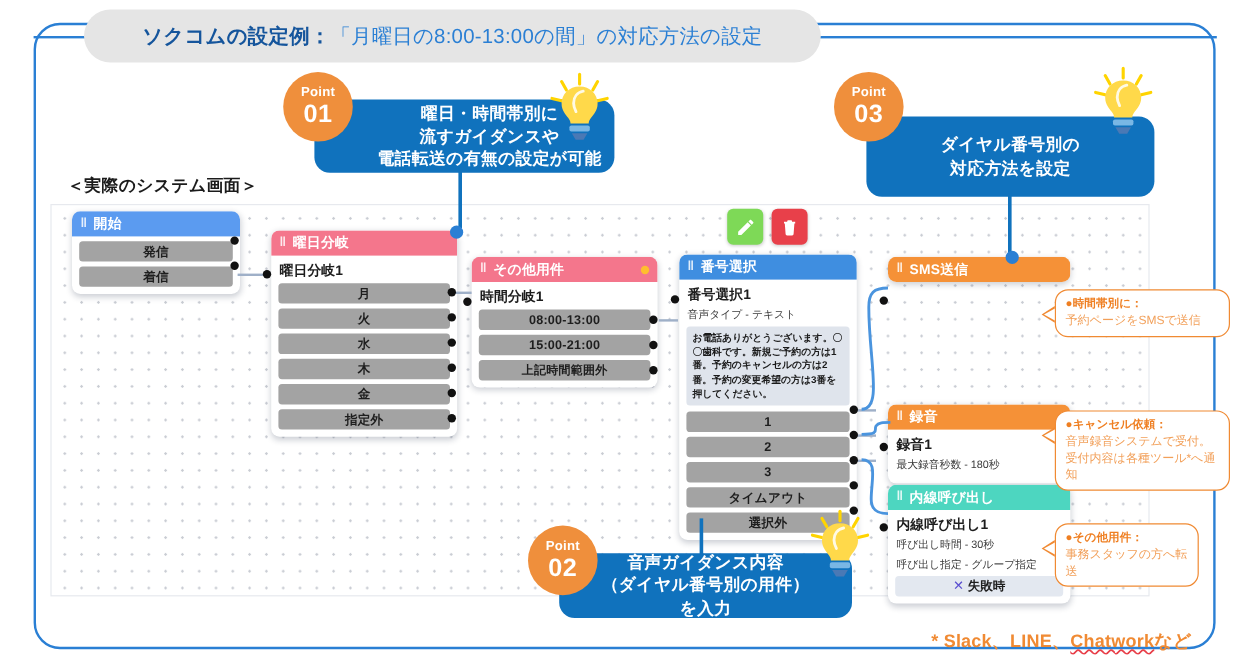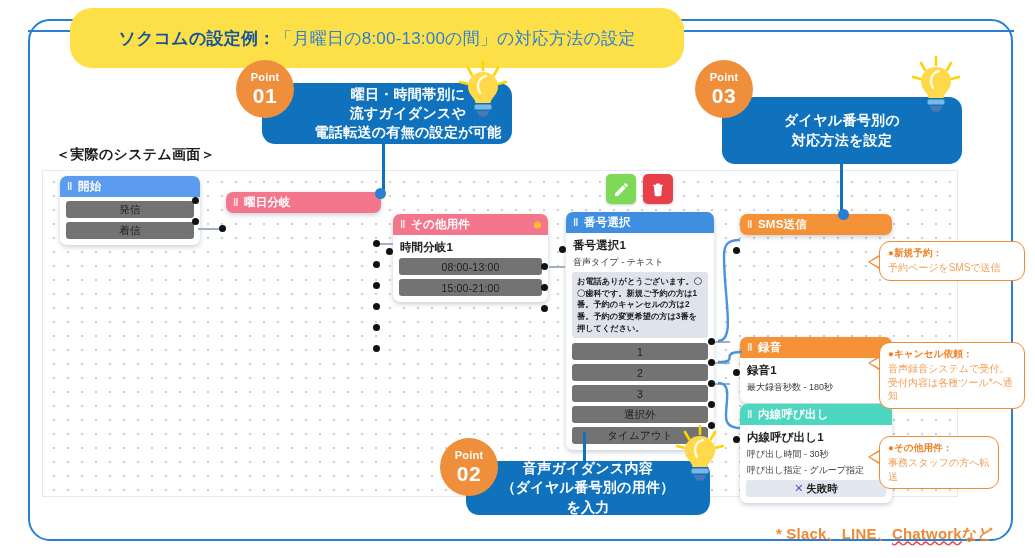--- a/index.html
+++ b/index.html
@@ -39,22 +39,22 @@
     background: #2a7fd4;
   }
   .title-rule.left  { left: 28px;  width: 46px; }
   .title-rule.right { left: 680px; width: 334px; }
 
   .title-pill {
     position: absolute;
     left: 70px;
     top: 8px;
     width: 614px;
-    height: 60px;
-    background: #fde047;
+    height: 44px;
+    background: #e5e5e5;
     border-radius: 22px;
     display: flex;
     align-items: center;
     justify-content: center;
     box-sizing: border-box;
     padding: 0 18px;
     white-space: nowrap;
   }
   .title-strong {
     color: #15559c;
@@ -148,30 +148,30 @@
     margin: 1px 0 3px 1px;
     letter-spacing: .1px;
   }
   .node-meta {
     font-size: 9px;
     color: #3a3a3a;
     margin: 0 0 3px 1px;
     letter-spacing: 0;
   }
   .port {
-    background: #737373;
+    background: #a3a3a3;
     border-radius: 3px;
     height: 17px;
     margin-bottom: 4px;
     display: flex;
     align-items: center;
     justify-content: center;
     font-size: 10.5px;
     color: #1e1e1e;
-    font-weight: normal;
+    font-weight: bold;
     letter-spacing: .2px;
   }
   .port:last-child { margin-bottom: 0; }
   .port.wide-label { font-size: 10px; }
 
   .textbox {
     background: #dfe4ec;
     border-radius: 3px;
     padding: 4px 5px;
     font-size: 8.2px;
@@ -380,40 +380,50 @@
     </div>
   </div>
   <div class="cdot" style="left:192px; top:197px;"></div>
   <div class="cdot" style="left:192px; top:218px;"></div>
 
   <div class="node" style="left:226px; top:192px; width:155px;">
     <div class="node-head head-pink">
       <span class="grip">‖</span>
       <span>曜日分岐</span>
     </div>
+    <div class="node-body">
+      <div class="node-title">曜日分岐1</div>
+      <div class="port">月</div>
+      <div class="port">火</div>
+      <div class="port">水</div>
+      <div class="port">木</div>
+      <div class="port">金</div>
+      <div class="port">指定外</div>
+    </div>
   </div>
   <div class="cdot" style="left:219px; top:225px;"></div>
   <div class="cdot blue" style="left:375px; top:188px;"></div>
   <div class="cdot" style="left:373px; top:240px;"></div>
   <div class="cdot" style="left:373px; top:261px;"></div>
   <div class="cdot" style="left:373px; top:282px;"></div>
   <div class="cdot" style="left:373px; top:303px;"></div>
   <div class="cdot" style="left:373px; top:324px;"></div>
   <div class="cdot" style="left:373px; top:345px;"></div>
 
   <div class="node" style="left:393px; top:214px; width:155px;">
     <div class="node-head head-pink">
       <span class="grip">‖</span>
       <span>その他用件</span>
       <span class="node-dot-amber"></span>
     </div>
     <div class="node-body">
       <div class="node-title">時間分岐1</div>
       <div class="port">08:00-13:00</div>
       <div class="port">15:00-21:00</div>
+      <div class="port wide-label">上記時間範囲外</div>
     </div>
   </div>
   <div class="cdot" style="left:386px; top:248px;"></div>
   <div class="cdot" style="left:541px; top:263px;"></div>
   <div class="cdot" style="left:541px; top:284px;"></div>
   <div class="cdot" style="left:541px; top:305px;"></div>
 
   <div class="tool-btn tool-edit">
     <svg width="17" height="17" viewBox="0 0 24 24">
       <path d="M3 17.2V21h3.8L18 9.8 14.2 6 3 17.2zM20.7 7.1c.4-.4.4-1 0-1.4l-2.4-2.4c-.4-.4-1-.4-1.4 0l-1.8 1.8L19 8.9l1.7-1.8z" fill="#ffffff"></path>
@@ -430,22 +440,22 @@
       <span class="grip">‖</span>
       <span>番号選択</span>
     </div>
     <div class="node-body">
       <div class="node-title">番号選択1</div>
       <div class="node-meta">音声タイプ - テキスト</div>
       <div class="textbox">お電話ありがとうございます。〇〇歯科です。新規ご予約の方は1番。予約のキャンセルの方は2番。予約の変更希望の方は3番を押してください。</div>
       <div class="port">1</div>
       <div class="port">2</div>
       <div class="port">3</div>
+      <div class="port">タイムアウト</div>
       <div class="port">選択外</div>
-      <div class="port">タイムアウト</div>
     </div>
   </div>
   <div class="cdot" style="left:559px; top:246px;"></div>
   <div class="cdot" style="left:708px; top:338px;"></div>
   <div class="cdot" style="left:708px; top:359px;"></div>
   <div class="cdot" style="left:708px; top:380px;"></div>
   <div class="cdot" style="left:708px; top:401px;"></div>
   <div class="cdot" style="left:708px; top:422px;"></div>
 
   <div class="node" style="left:740px; top:214px; width:152px;">
@@ -552,21 +562,21 @@
       <line x1="5" y1="22" x2="13" y2="24"></line>
       <line x1="51" y1="22" x2="43" y2="24"></line>
     </g>
     <path d="M28 12c-8.8 0-15 6.4-15 14.4 0 5.6 3.3 9 5.6 12 1.2 1.6 1.8 3 1.8 4.6h15.2c0-1.6.6-3 1.8-4.6 2.3-3 5.6-6.4 5.6-12C43 18.4 36.8 12 28 12z" fill="#ffd94a"></path>
     <path d="M31 16c-5 1-8 5-8 10 0 3 1 5 2 7" stroke="#ffffff" stroke-width="2.4" fill="none" stroke-linecap="round" opacity=".85"></path>
     <rect x="19.5" y="44.5" width="17" height="5" rx="1.6" fill="#79b7e5"></rect>
     <path d="M21.5 51h13l-3.2 5.5h-6.6z" fill="#4a79b5"></path>
   </svg>
 
   <div class="anno" style="left:879px; top:241px; width:146px;">
-    <div class="anno-title">●新規予約：</div>
+    <div class="anno-title">●時間帯別に：</div>
     <div class="anno-body">予約ページをSMSで送信</div>
   </div>
   <div class="anno-tail" style="left:868px; top:255px;"></div>
 
   <div class="anno" style="left:879px; top:342px; width:146px;">
     <div class="anno-title">●キャンセル依頼：</div>
     <div class="anno-body">音声録音システムで受付。受付内容は各種ツール*へ通知</div>
   </div>
   <div class="anno-tail" style="left:868px; top:356px;"></div>
 

